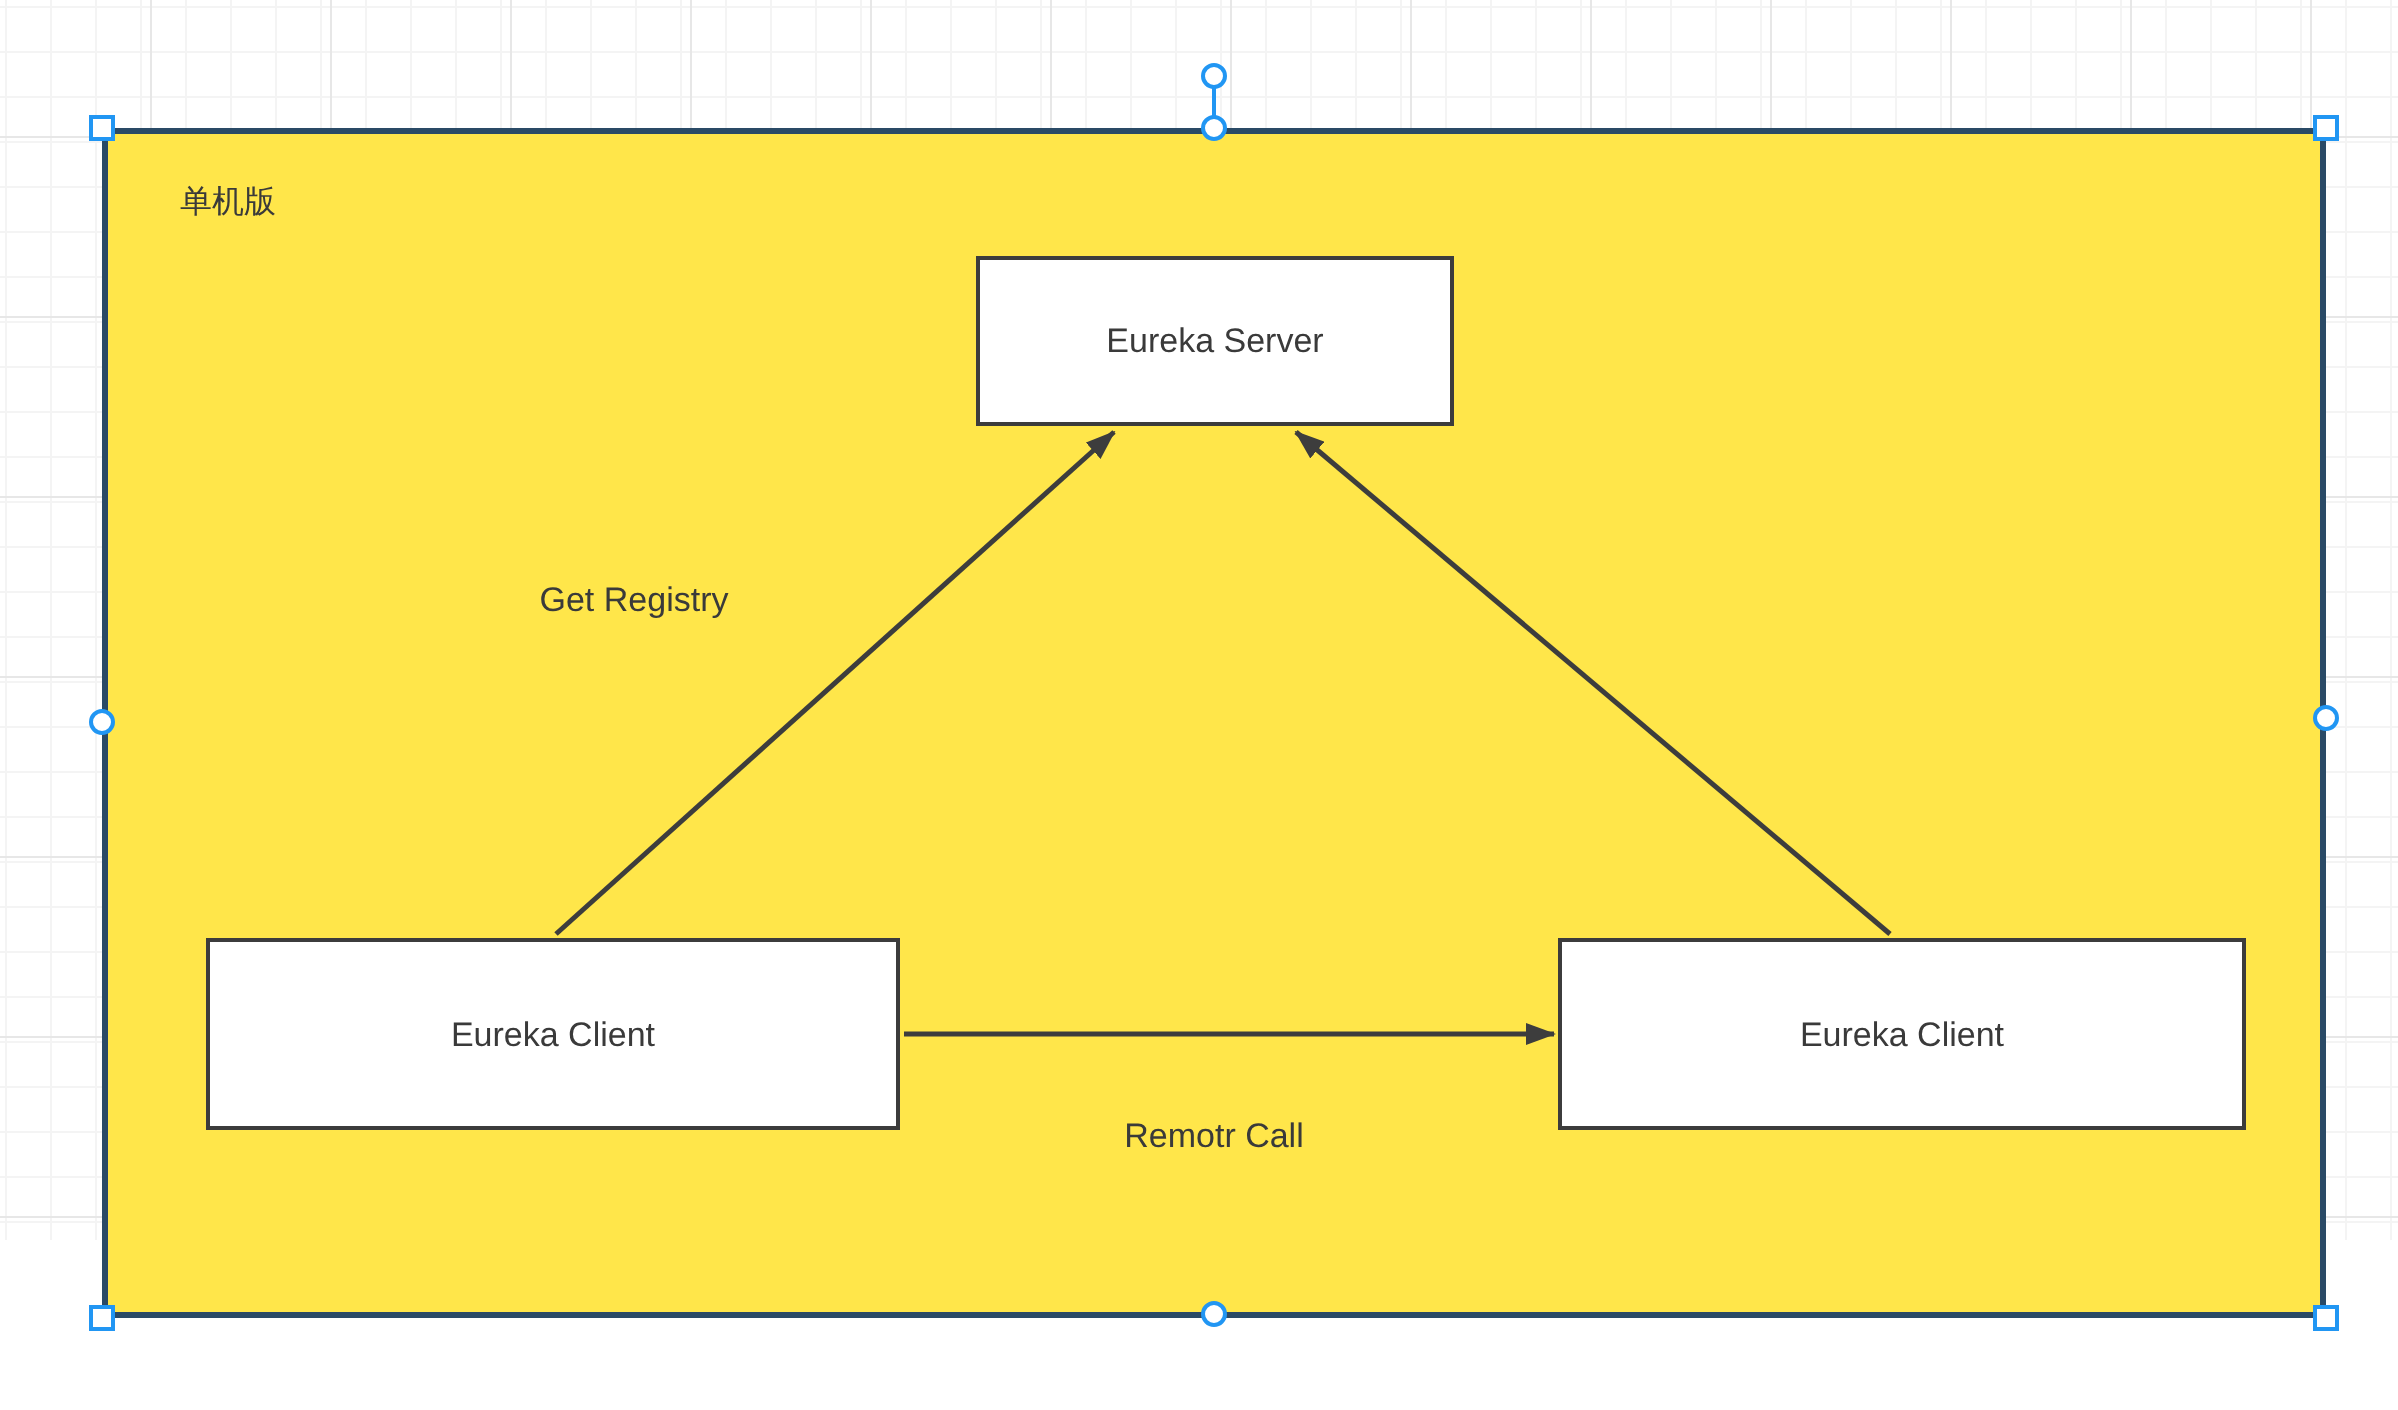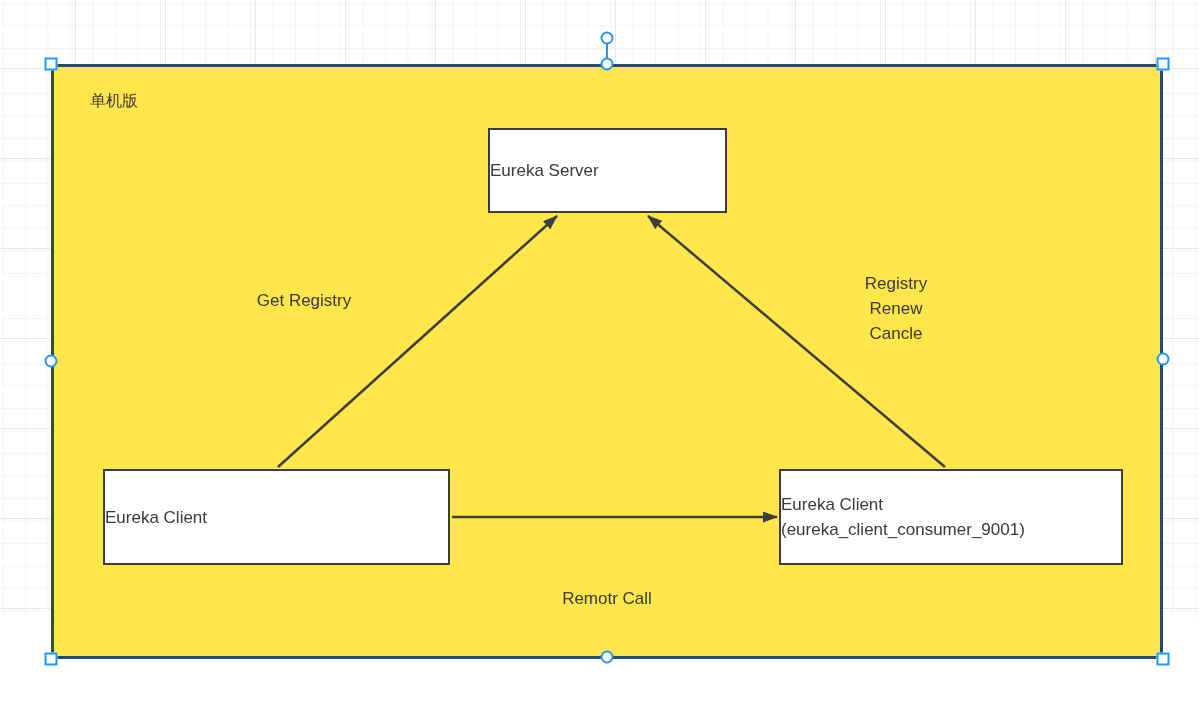--- a/index.html
+++ b/index.html
@@ -25,34 +25,34 @@
   .rect-label {
     position:absolute; left:36px; top:24px;
     font-size:16px; color:#3a3a3a; white-space:nowrap;
   }
 
   .edges { position:absolute; left:0; top:0; width:1199px; height:705px; pointer-events:none; }
   .edges line { pointer-events:stroke; }
 
   .node {
     position:absolute; background:#ffffff; border:2px solid #3c3c3c;
-    display:flex; flex-direction:column; align-items:flex-start; justify-content:center;
+    display:flex; flex-direction:column; align-items:center; justify-content:center;
     color:#3a3a3a; font-size:17px; line-height:25px; text-align:center;
   }
   .node-server   { left:488px; top:128px; width:239px; height:85px; }
   .node-producer { left:103px; top:469px; width:347px; height:96px; }
   .node-consumer { left:779px; top:469px; width:344px; height:96px; }
 
   .edge-label {
     position:absolute; transform:translate(-50%,-50%);
     font-size:17px; line-height:25px; color:#3a3a3a; text-align:center; white-space:nowrap;
   }
-  .lbl-get      { left:304px; top:300px; }
+  .lbl-get      { left:317px; top:300px; }
   .lbl-registry { left:896px; top:308px; }
-  .lbl-remote   { left:607px; top:598px; }
+  .lbl-remote   { left:607px; top:568px; }
 
   
   .h-sq, .h-circle, .h-rot {
     position:absolute; width:13px; height:13px; background:#ffffff;
     border:2px solid #2196f3; transform:translate(-50%,-50%);
   }
   .h-circle, .h-rot { border-radius:50%; }
   .h-rot-stem {
     position:absolute; left:607px; top:44px; width:2px; height:17px;
     background:#2196f3; transform:translateX(-50%);
@@ -79,29 +79,23 @@
   </svg>
 
   <div class="node node-server">
     <span>Eureka Server</span>
   </div>
   <div class="node node-producer">
     <span>Eureka Client</span>
   </div>
   <div class="node node-consumer">
     <span>Eureka Client</span>
-    <span>(eureka_client_consumer_9001)</span>
   </div>
 
   <div class="edge-label lbl-get">Get Registry</div>
-  <div class="edge-label lbl-registry">
-    <div>Registry</div>
-    <div>Renew</div>
-    <div>Cancle</div>
-  </div>
   <div class="edge-label lbl-remote">Remotr Call</div>
 
   <div class="h-rot-stem"></div>
   <div class="h-rot" style="left:607px; top:38px;"></div>
 
   <div class="h-sq" style="left:51px;   top:64px;"></div>
   <div class="h-circle" style="left:607px; top:64px;"></div>
   <div class="h-sq" style="left:1163px; top:64px;"></div>
   <div class="h-circle" style="left:51px;   top:361px;"></div>
   <div class="h-circle" style="left:1163px; top:359px;"></div>

